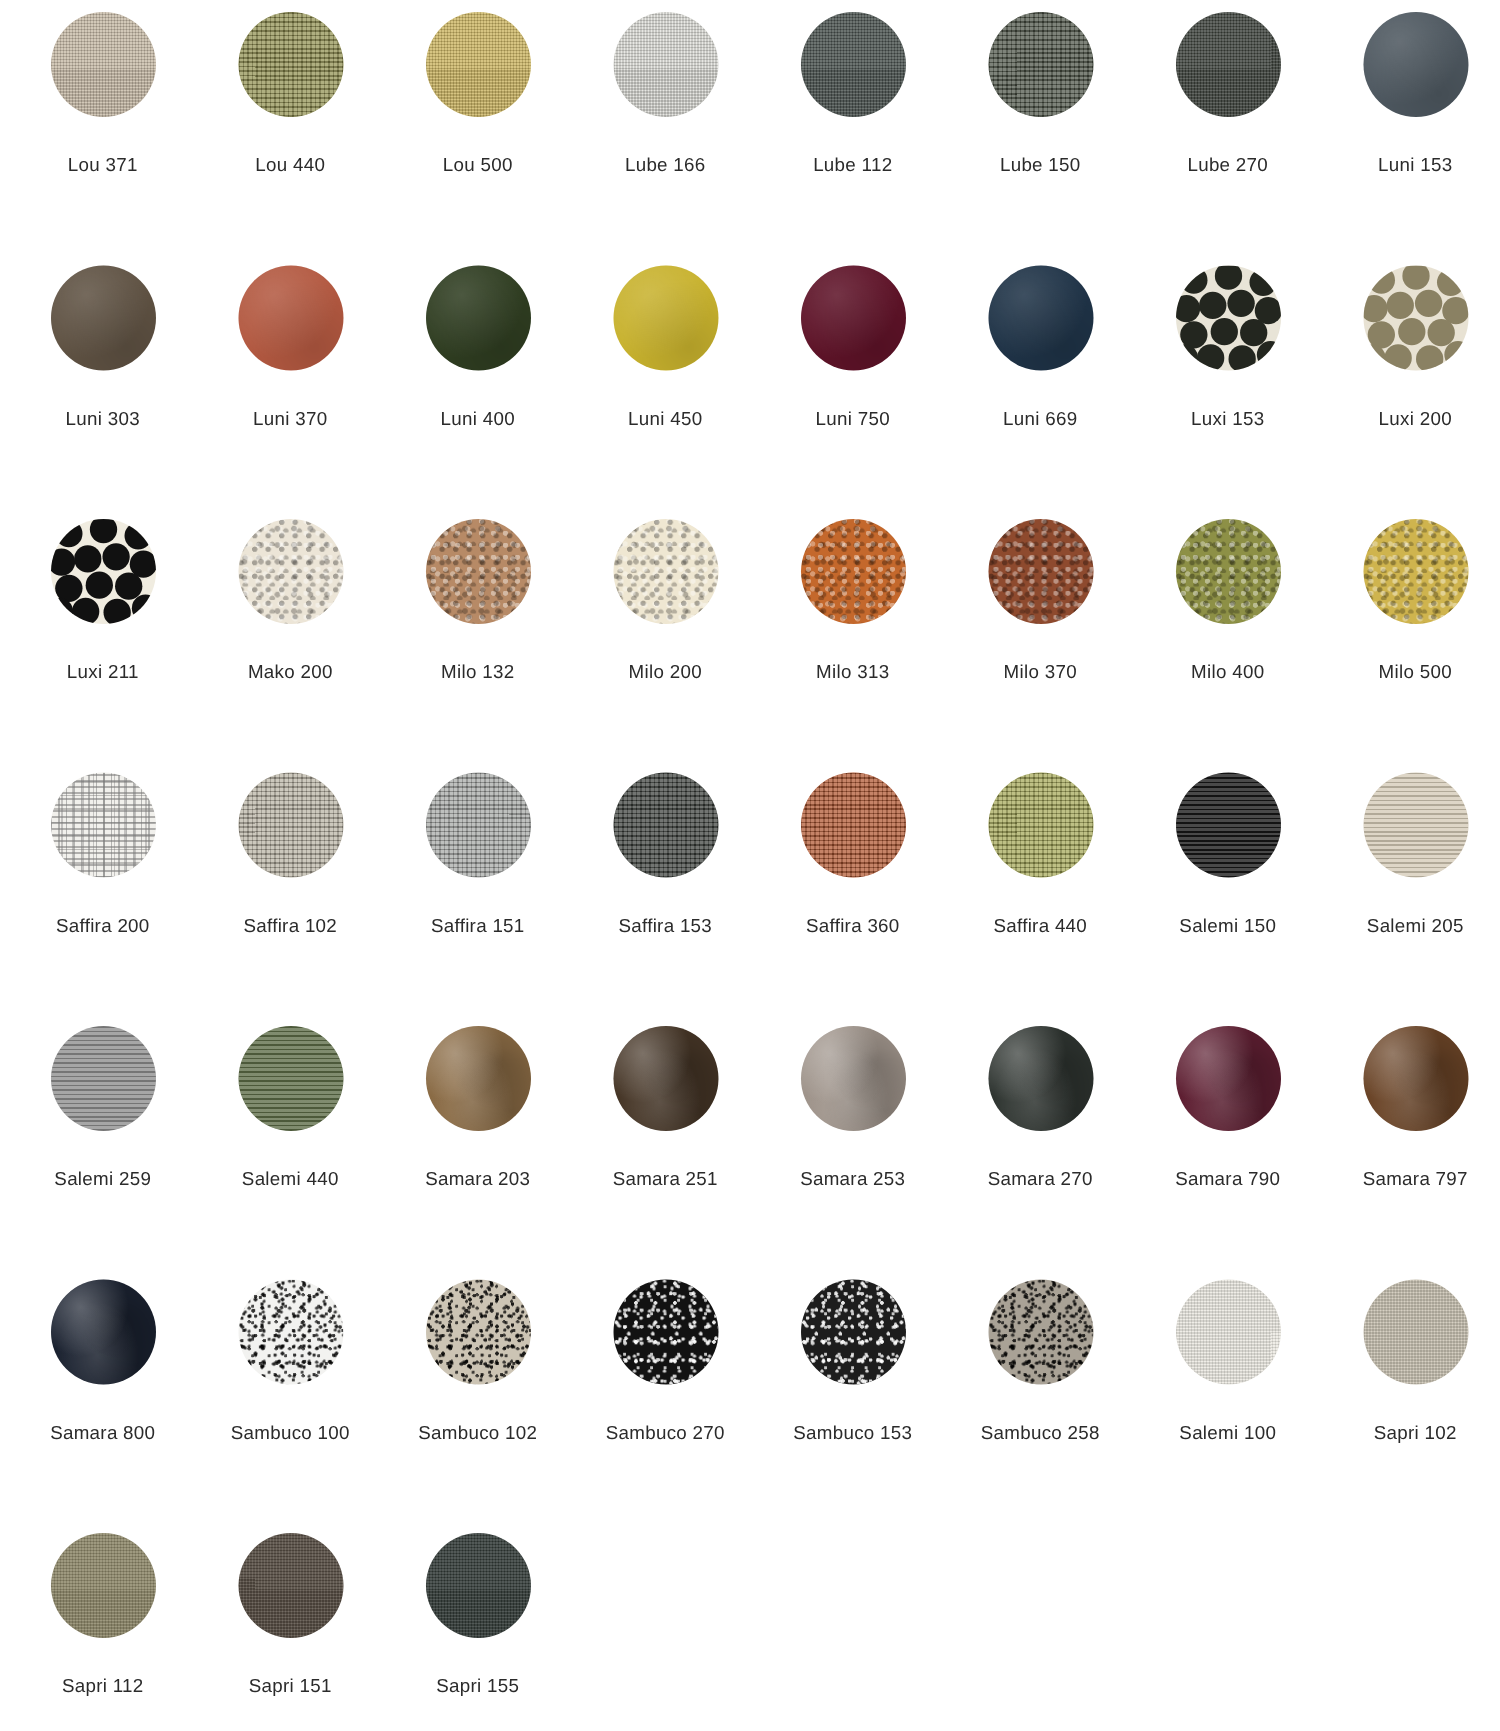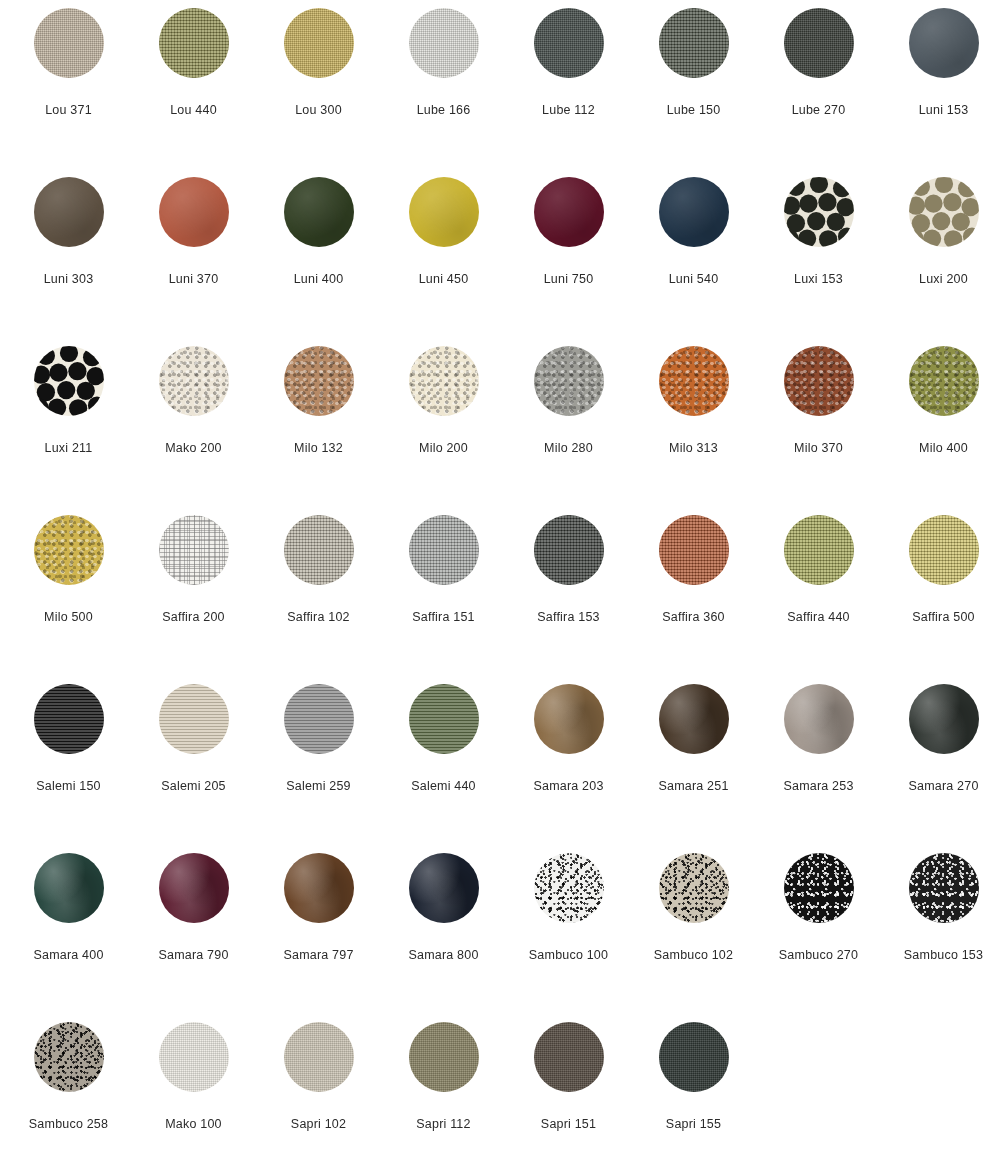--- a/index.html
+++ b/index.html
@@ -143,21 +143,21 @@
     <div class="swatch-cell">
       <div class="swatch-disc" style="background: rgb(145, 144, 79);">
         <div class="swatch-tex tex-linen-coarse"></div>
       </div>
       <div class="swatch-label">Lou 440</div>
     </div>
     <div class="swatch-cell">
       <div class="swatch-disc" style="background: rgb(205, 183, 101);">
         <div class="swatch-tex tex-linen"></div>
       </div>
-      <div class="swatch-label">Lou 300</div>
+      <div class="swatch-label">Lou 500</div>
     </div>
     <div class="swatch-cell">
       <div class="swatch-disc" style="background: rgb(226, 226, 221);">
         <div class="swatch-tex tex-linen"></div>
       </div>
       <div class="swatch-label">Lube 166</div>
     </div>
     <div class="swatch-cell">
       <div class="swatch-disc" style="background: rgb(75, 83, 80);">
         <div class="swatch-tex tex-linen"></div>
@@ -209,21 +209,21 @@
     <div class="swatch-cell">
       <div class="swatch-disc" style="background: rgb(94, 19, 40);">
         <div class="swatch-tex tex-smooth"></div>
       </div>
       <div class="swatch-label">Luni 750</div>
     </div>
     <div class="swatch-cell">
       <div class="swatch-disc" style="background: rgb(31, 51, 71);">
         <div class="swatch-tex tex-smooth"></div>
       </div>
-      <div class="swatch-label">Luni 540</div>
+      <div class="swatch-label">Luni 669</div>
     </div>
     <div class="swatch-cell">
       <div class="swatch-disc" style="background: rgb(232, 228, 215);">
         <div class="swatch-tex tex-dots">
           <svg viewBox="0 0 100 100" preserveAspectRatio="none">
             <circle cx="17" cy="14" r="13" fill="#23261f"></circle>
             <circle cx="50" cy="10" r="13" fill="#23261f"></circle>
             <circle cx="83" cy="16" r="13" fill="#23261f"></circle>
             <circle cx="10" cy="41" r="13" fill="#23261f"></circle>
             <circle cx="35" cy="38" r="13" fill="#23261f"></circle>
@@ -299,26 +299,20 @@
       </div>
       <div class="swatch-label">Milo 132</div>
     </div>
     <div class="swatch-cell">
       <div class="swatch-disc" style="background: rgb(239, 231, 210);">
         <div class="swatch-tex tex-boucle"></div>
       </div>
       <div class="swatch-label">Milo 200</div>
     </div>
     <div class="swatch-cell">
-      <div class="swatch-disc" style="background: rgb(157, 157, 151);">
-        <div class="swatch-tex tex-boucle"></div>
-      </div>
-      <div class="swatch-label">Milo 280</div>
-    </div>
-    <div class="swatch-cell">
       <div class="swatch-disc" style="background: rgb(196, 104, 44);">
         <div class="swatch-tex tex-boucle"></div>
       </div>
       <div class="swatch-label">Milo 313</div>
     </div>
     <div class="swatch-cell">
       <div class="swatch-disc" style="background: rgb(142, 74, 46);">
         <div class="swatch-tex tex-boucle"></div>
       </div>
       <div class="swatch-label">Milo 370</div>
@@ -365,26 +359,20 @@
       </div>
       <div class="swatch-label">Saffira 360</div>
     </div>
     <div class="swatch-cell">
       <div class="swatch-disc" style="background: rgb(165, 168, 87);">
         <div class="swatch-tex tex-linen-coarse"></div>
       </div>
       <div class="swatch-label">Saffira 440</div>
     </div>
     <div class="swatch-cell">
-      <div class="swatch-disc" style="background: rgb(205, 193, 102);">
-        <div class="swatch-tex tex-linen-coarse"></div>
-      </div>
-      <div class="swatch-label">Saffira 500</div>
-    </div>
-    <div class="swatch-cell">
       <div class="swatch-disc" style="background: rgb(22, 22, 22);">
         <div class="swatch-tex tex-rib"></div>
       </div>
       <div class="swatch-label">Salemi 150</div>
     </div>
     <div class="swatch-cell">
       <div class="swatch-disc" style="background: rgb(213, 203, 183);">
         <div class="swatch-tex tex-rib"></div>
       </div>
       <div class="swatch-label">Salemi 205</div>
@@ -419,26 +407,20 @@
       </div>
       <div class="swatch-label">Samara 253</div>
     </div>
     <div class="swatch-cell">
       <div class="swatch-disc" style="background: rgb(47, 53, 49);">
         <div class="swatch-tex tex-suede"></div>
       </div>
       <div class="swatch-label">Samara 270</div>
     </div>
     <div class="swatch-cell">
-      <div class="swatch-disc" style="background: rgb(39, 71, 63);">
-        <div class="swatch-tex tex-suede"></div>
-      </div>
-      <div class="swatch-label">Samara 400</div>
-    </div>
-    <div class="swatch-cell">
       <div class="swatch-disc" style="background: rgb(94, 31, 50);">
         <div class="swatch-tex tex-suede"></div>
       </div>
       <div class="swatch-label">Samara 790</div>
     </div>
     <div class="swatch-cell">
       <div class="swatch-disc" style="background: rgb(106, 68, 39);">
         <div class="swatch-tex tex-suede"></div>
       </div>
       <div class="swatch-label">Samara 797</div>
@@ -476,21 +458,21 @@
     <div class="swatch-cell">
       <div class="swatch-disc" style="background: rgb(169, 162, 150);">
         <div class="swatch-tex tex-speck-dark"></div>
       </div>
       <div class="swatch-label">Sambuco 258</div>
     </div>
     <div class="swatch-cell">
       <div class="swatch-disc" style="background: rgb(236, 234, 227);">
         <div class="swatch-tex tex-fine-weave"></div>
       </div>
-      <div class="swatch-label">Mako 100</div>
+      <div class="swatch-label">Salemi 100</div>
     </div>
     <div class="swatch-cell">
       <div class="swatch-disc" style="background: rgb(207, 200, 184);">
         <div class="swatch-tex tex-fine-weave"></div>
       </div>
       <div class="swatch-label">Sapri 102</div>
     </div>
     <div class="swatch-cell">
       <div class="swatch-disc" style="background: rgb(140, 134, 103);">
         <div class="swatch-tex tex-fine-weave"></div>

